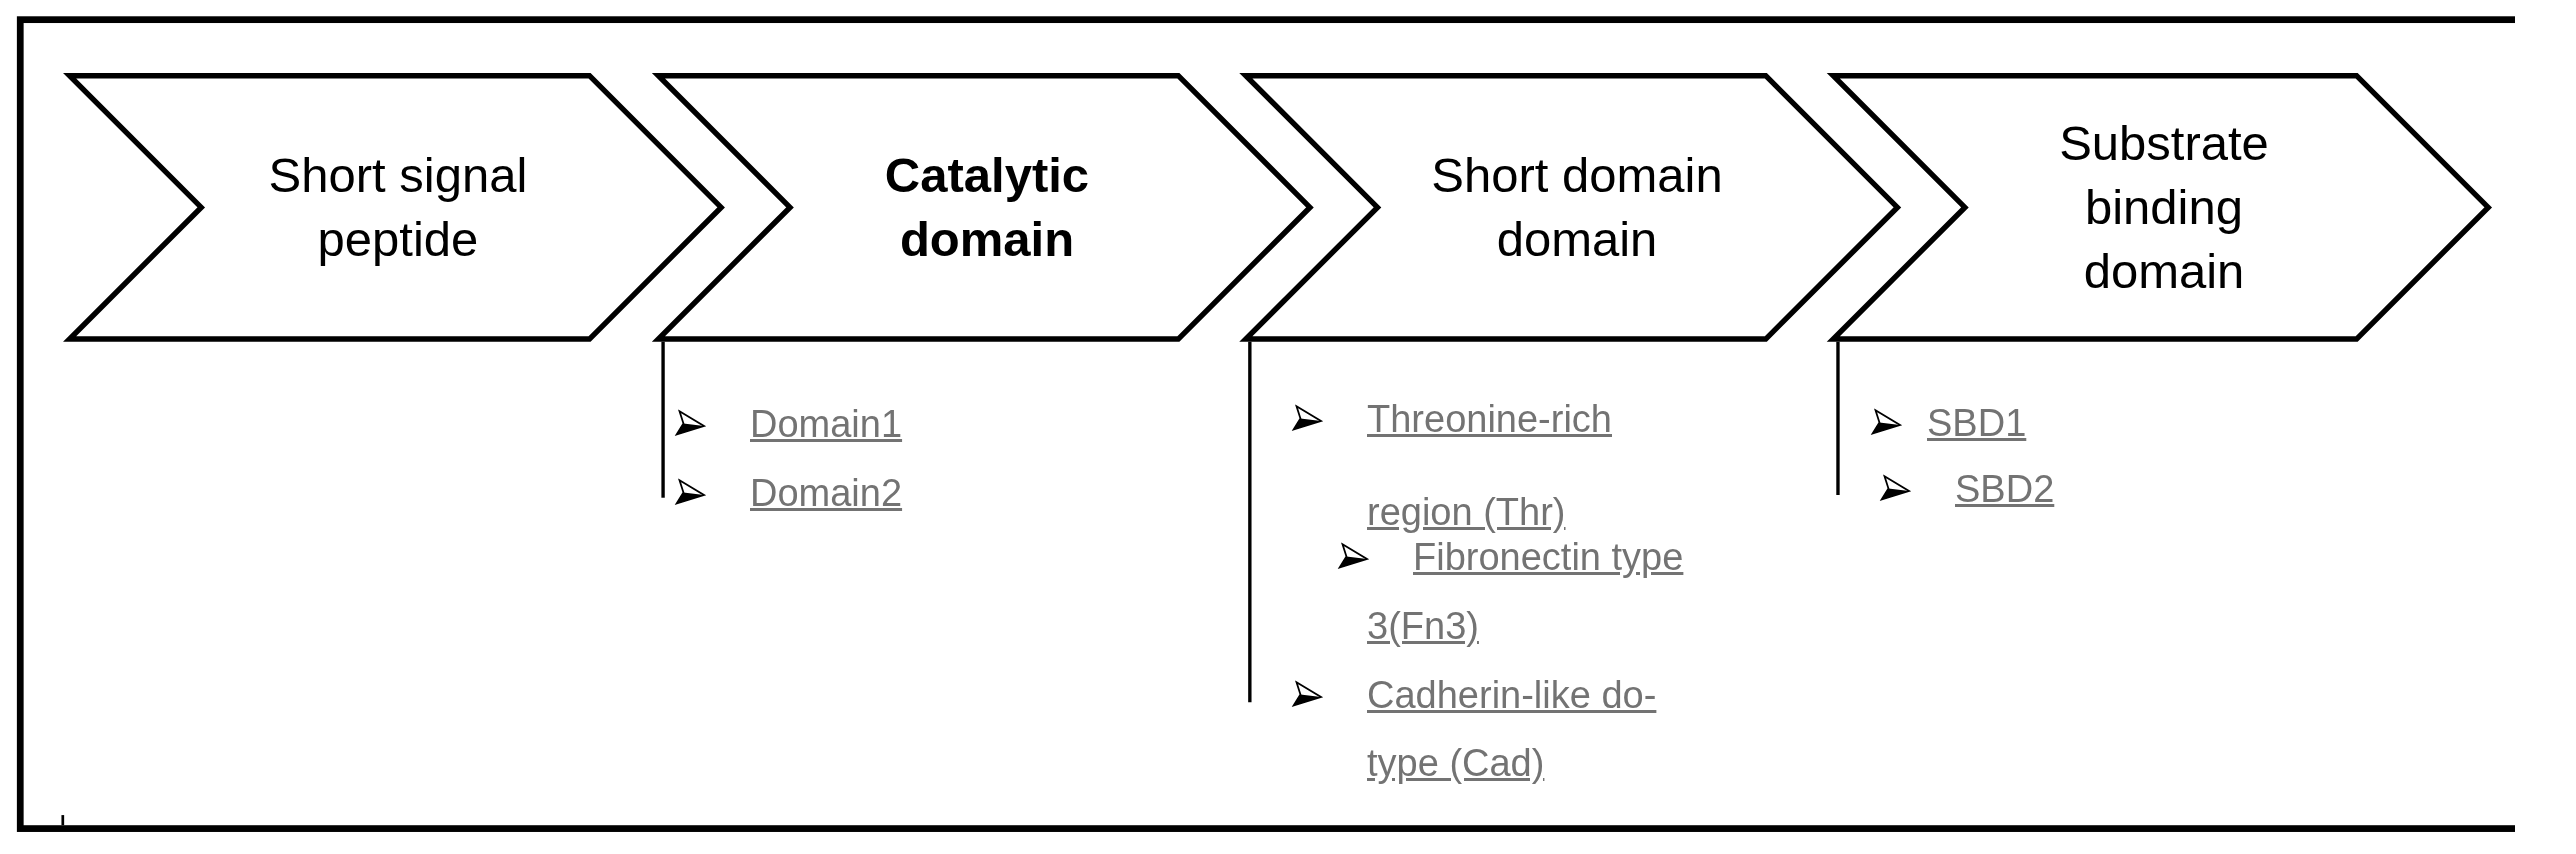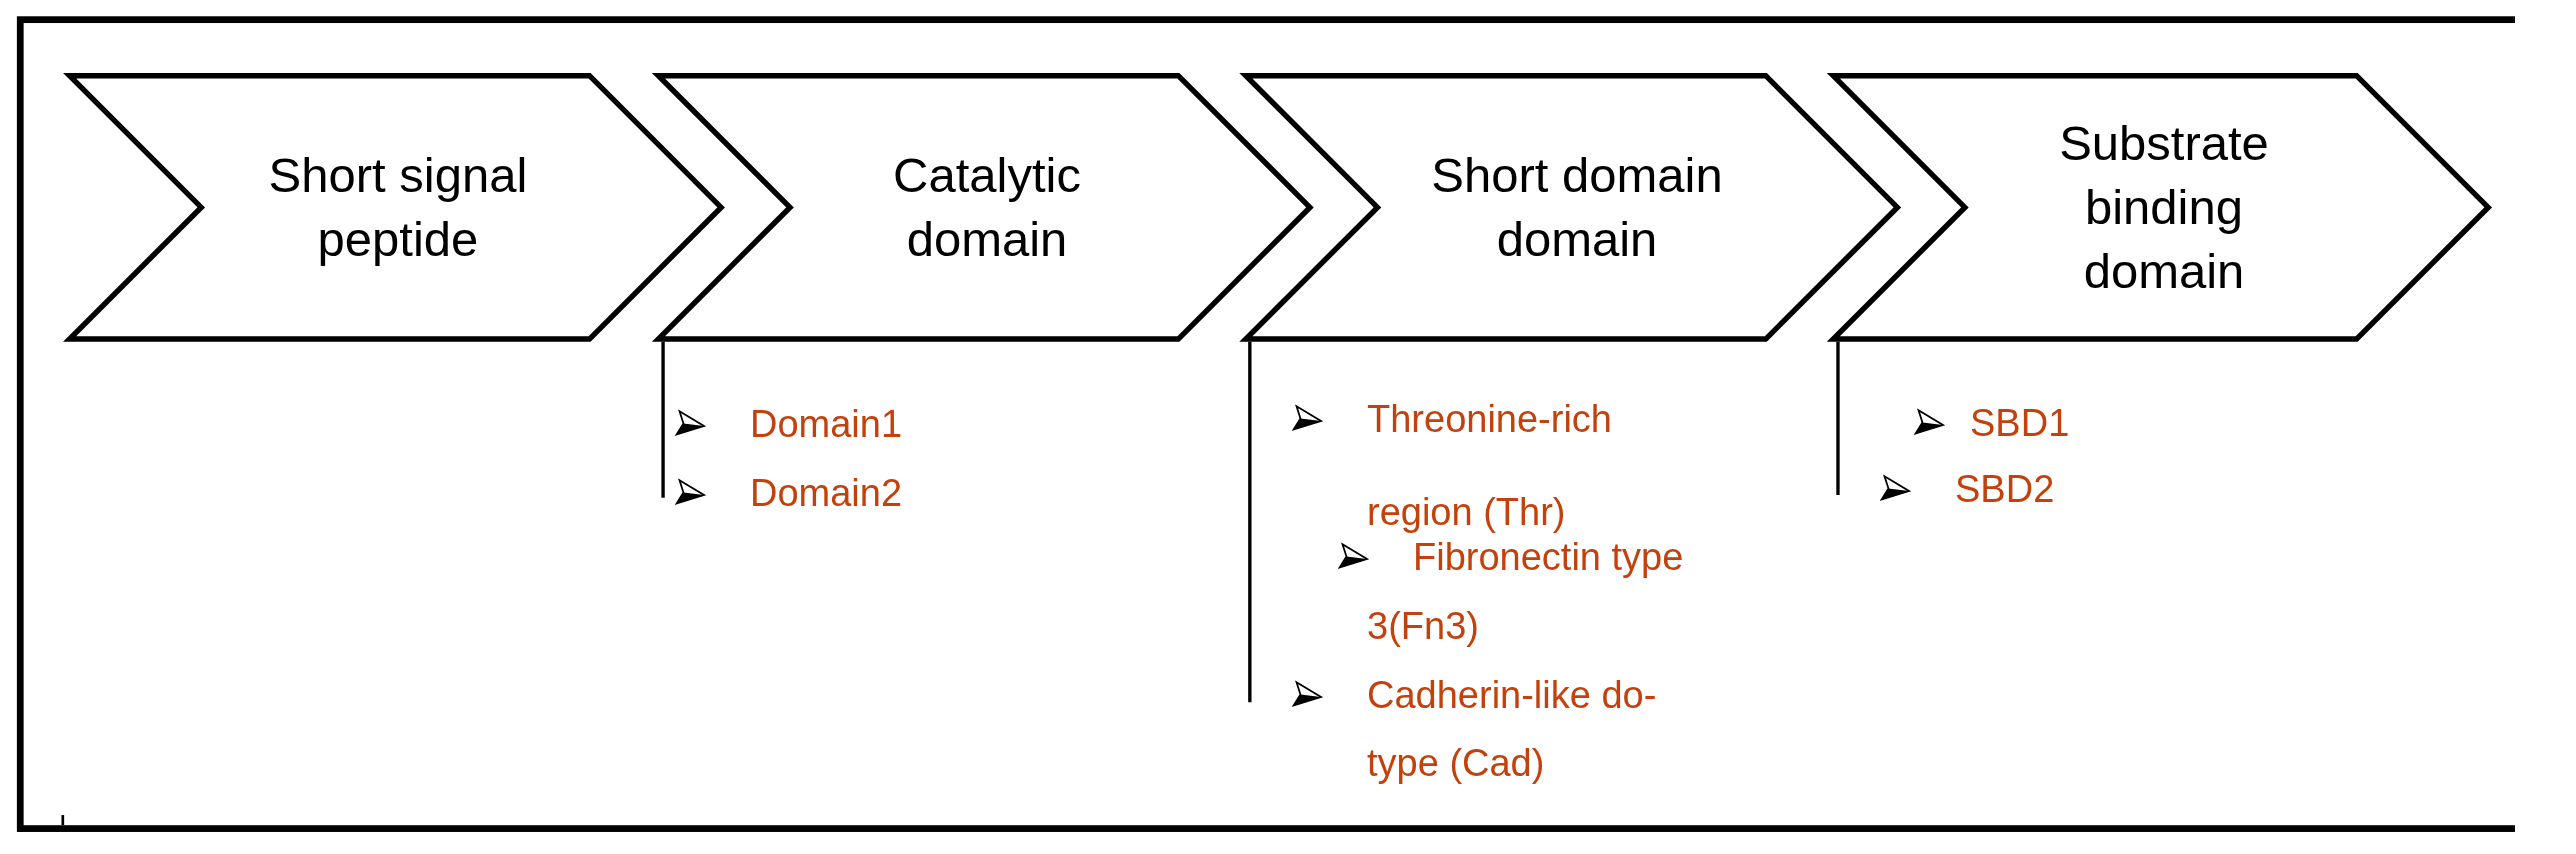--- a/index.html
+++ b/index.html
@@ -42,21 +42,22 @@
   .bullet-icon {
     width: 31px;
     height: 27px;
     transform: rotate(7deg);
     flex: 0 0 auto;
   }
   .li-text {
     font-size: 38px;
     line-height: 45px;
     white-space: nowrap;
-    color: #c2410c;
+    color: #737373;
+    text-decoration: underline;
   }
   .cont {
     
     padding-left: 74px;
   }
 </style>
 </head>
 <body>
 
 <div class="canvas">
@@ -77,21 +78,21 @@
 
     <line x1="982" y1="506" x2="982" y2="737" stroke="#000000" stroke-width="5"></line>
     <line x1="1851" y1="506" x2="1851" y2="1040" stroke="#000000" stroke-width="5"></line>
     <line x1="2722" y1="506" x2="2722" y2="733" stroke="#000000" stroke-width="5"></line>
   </svg>
 
   <div class="chev-label" style="left:398px; top:143px;">
     <div>Short signal</div>
     <div>peptide</div>
   </div>
-  <div class="chev-label" style="left:987px; top:143px;">
+  <div class="chev-label" style="left:987px; top:143px;font-weight:bold;">
     <div>Catalytic</div>
     <div>domain</div>
   </div>
   <div class="chev-label" style="left:1577px; top:143px;">
     <div>Short domain</div>
     <div>domain</div>
   </div>
   <div class="chev-label" style="left:2164px; top:111px;">
     <div>Substrate</div>
     <div>binding</div>
@@ -137,21 +138,21 @@
     <svg class="bullet-icon" viewBox="0 0 34 30">
       <polygon points="2,2 31,15 2,28 8,15" fill="#ffffff" stroke="#000000" stroke-width="2" stroke-linejoin="miter"></polygon>
       <polygon points="8,15 31,15 2,28" fill="#000000"></polygon>
     </svg>
     <span class="li-text">Cadherin-like do-</span>
   </div>
   <div class="list-row cont" style="left:1293px; top:741px;">
     <span class="li-text">type (Cad)</span>
   </div>
 
-  <div class="list-row" style="left:1915px; top:401px;gap:24px;">
+  <div class="list-row" style="left:1872px; top:401px;gap:24px;">
     <svg class="bullet-icon" viewBox="0 0 34 30">
       <polygon points="2,2 31,15 2,28 8,15" fill="#ffffff" stroke="#000000" stroke-width="2" stroke-linejoin="miter"></polygon>
       <polygon points="8,15 31,15 2,28" fill="#000000"></polygon>
     </svg>
     <span class="li-text">SBD1</span>
   </div>
   <div class="list-row" style="left:1881px; top:467px;">
     <svg class="bullet-icon" viewBox="0 0 34 30">
       <polygon points="2,2 31,15 2,28 8,15" fill="#ffffff" stroke="#000000" stroke-width="2" stroke-linejoin="miter"></polygon>
       <polygon points="8,15 31,15 2,28" fill="#000000"></polygon>

